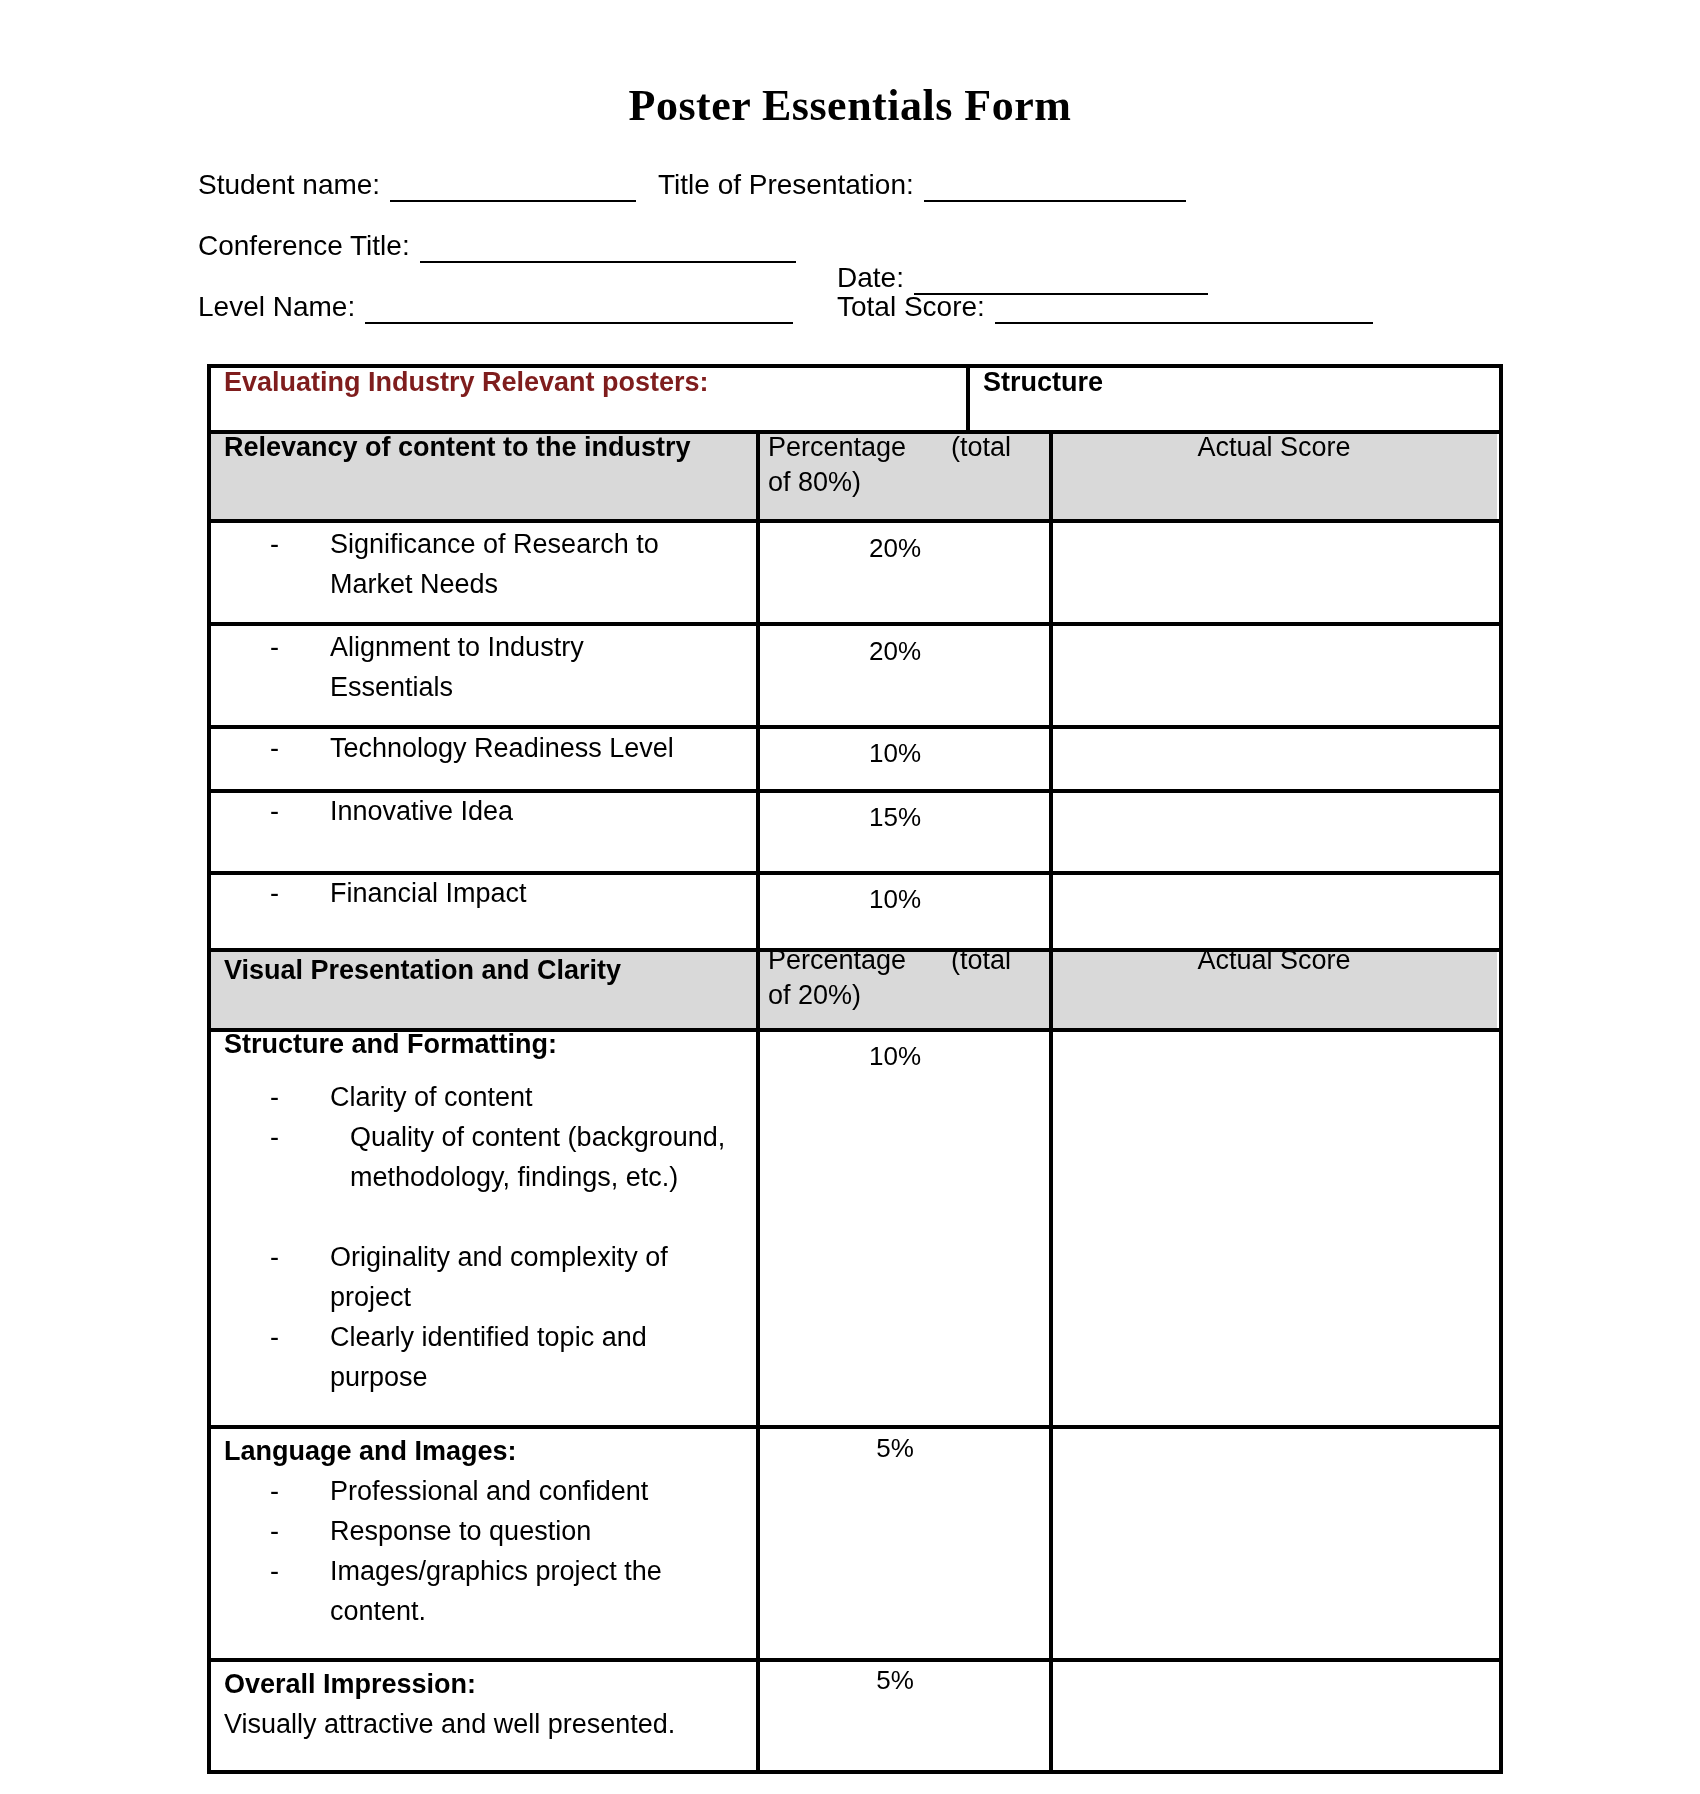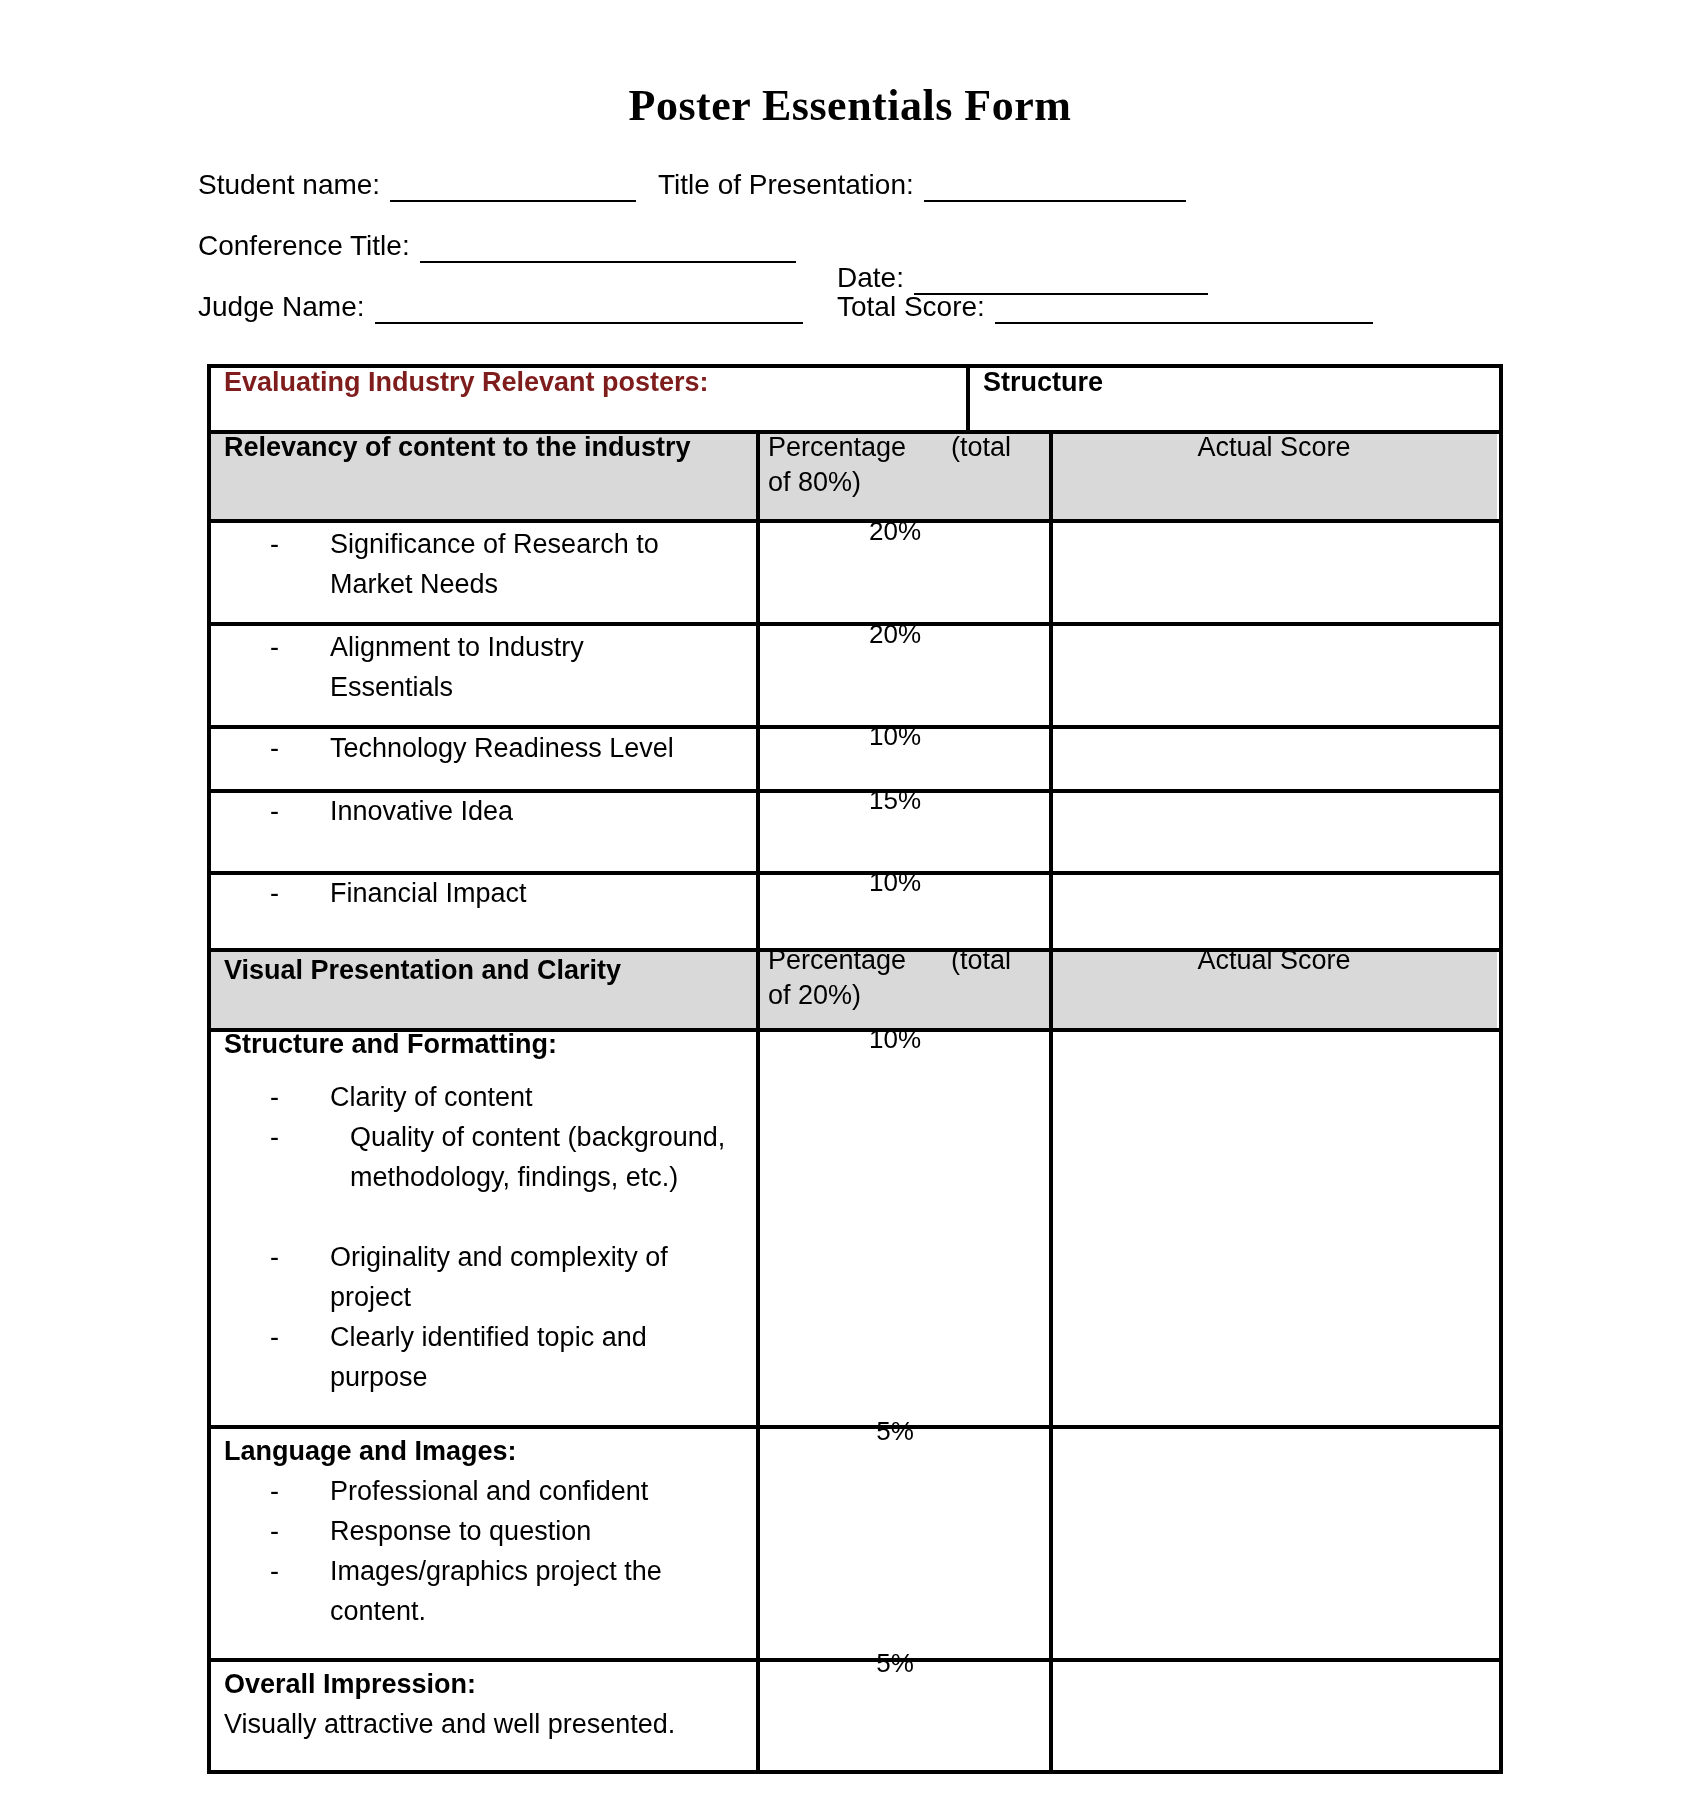--- a/index.html
+++ b/index.html
@@ -13,21 +13,21 @@
   .field .line { display: inline-block; border-bottom: 2px solid #000; height: 30px;
                  vertical-align: bottom; margin-left: 10px; }
   .cell { position: absolute; box-sizing: border-box; }
   .hl { position: absolute; background: #000; height: 4px; }
   .vl { position: absolute; background: #000; width: 4px; }
   .gray { background: #d9d9d9; }
 
   .txt { position: absolute; font-size: 27px; line-height: 40px; }
   .bold { font-weight: bold; }
   .green { color: #7f1d1d; font-weight: bold; }
-  .pct { position: absolute; font-size: 26px; text-align: center; width: 290px; }
+  .pct { position: absolute; font-size: 26px; text-align: center; width: 290px; margin-top: 17px; }
   .bullet { position: absolute; font-size: 27px; line-height: 40px; }
   .bullet .dash { position: absolute; left: 0; }
   .bullet .btxt { position: absolute; left: 60px; white-space: normal; }
 </style>
 </head>
 <body>
 
 <div class="title">Poster Essentials Form</div>
 
 <div class="field" style="left:198px; top:168px;">
@@ -36,21 +36,21 @@
 <div class="field" style="left:658px; top:168px;">
   <span class="lbl">Title of Presentation:</span><span class="line" style="width:262px"></span>
 </div>
 <div class="field" style="left:198px; top:229px;">
   <span class="lbl">Conference Title:</span><span class="line" style="width:376px"></span>
 </div>
 <div class="field" style="left:837px; top:229px;margin-top:32px;">
   <span class="lbl">Date:</span><span class="line" style="width:294px"></span>
 </div>
 <div class="field" style="left:198px; top:290px;">
-  <span class="lbl">Judge Name:</span><span class="line" style="width:428px"></span>
+  <span class="lbl">Level Name:</span><span class="line" style="width:428px"></span>
 </div>
 <div class="field" style="left:837px; top:290px;">
   <span class="lbl">Total Score:</span><span class="line" style="width:378px"></span>
 </div>
 
 <div>
 
   <div class="cell gray" style="left:209px; top:434px; width:1288px; height:87px;"></div>
   <div class="cell gray" style="left:209px; top:952px; width:1288px; height:78px;"></div>
 

